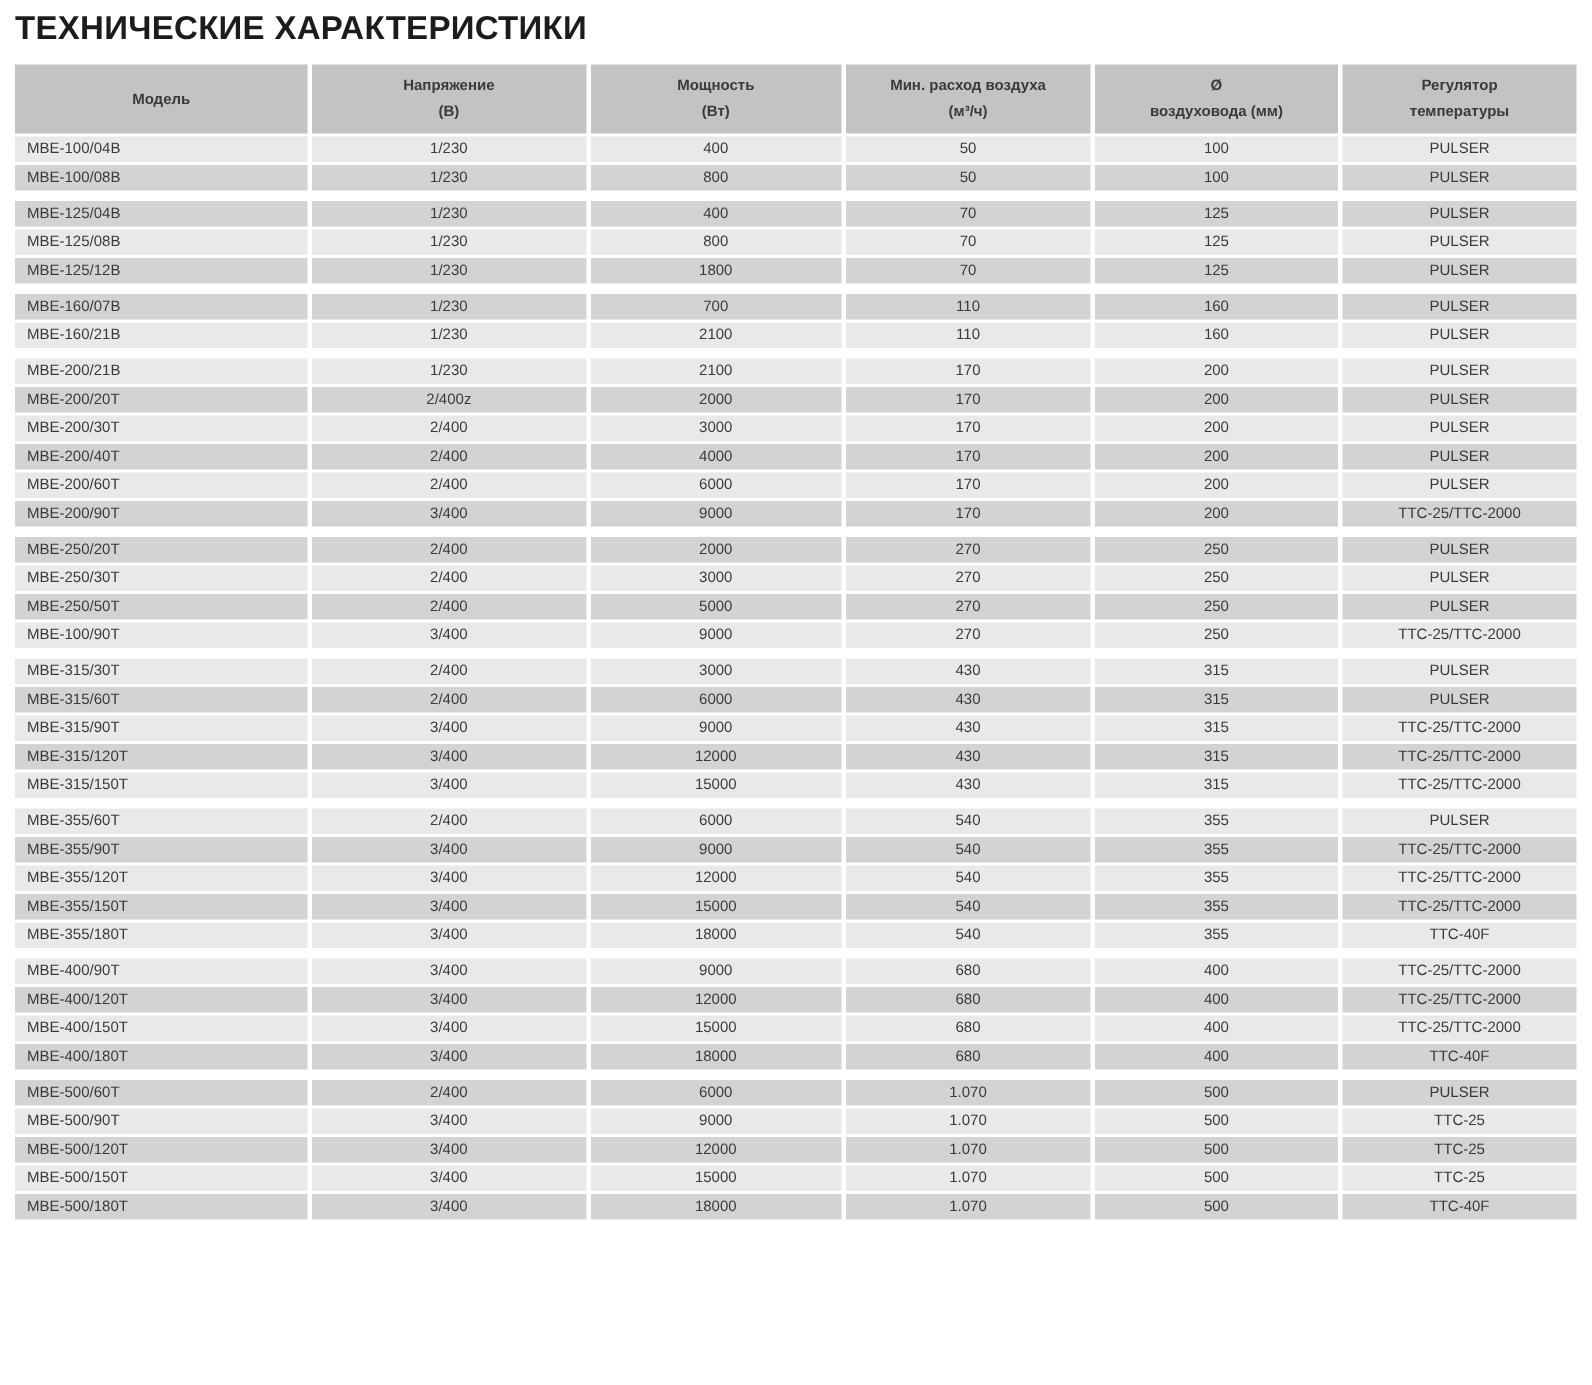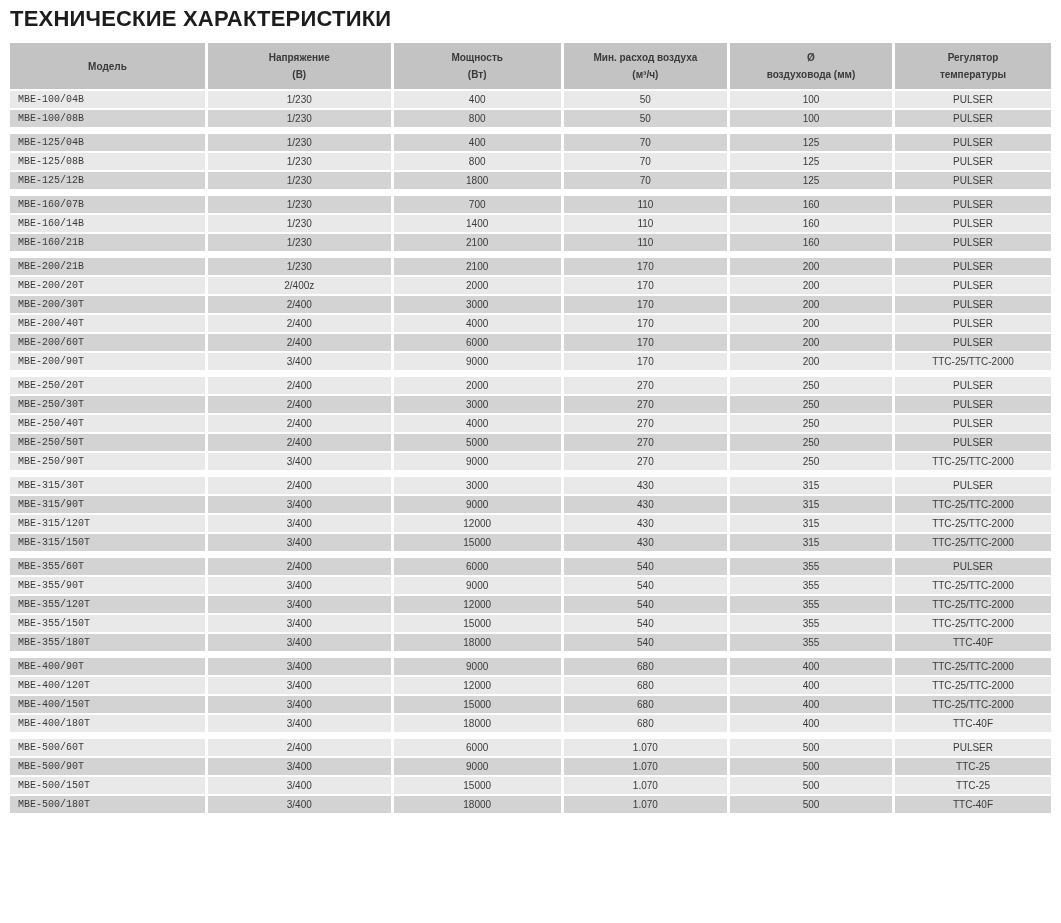--- a/index.html
+++ b/index.html
@@ -52,21 +52,20 @@
     padding:0 4px;
     text-align:center;
     vertical-align:middle;
     line-height:17px;
     white-space:nowrap;
     overflow:hidden;
   }
   tbody td:first-child{
     text-align:left;
     padding-left:8px;
-    font-family:Liberation Mono, monospace;
   }
   tbody tr:nth-child(odd) td{background:var(--row-light);}
   tbody tr:nth-child(even) td{background:var(--row-dark);}
   tbody tr.sep td{
     background:var(--page-bg);
     height:3px;
     line-height:3px;
     padding:0;
   }
   col.c-model{width:19.0%;}
@@ -178,28 +177,20 @@
         </tr>
         <tr>
           <td>MBE-160/07B</td>
           <td>1/230</td>
           <td>700</td>
           <td>110</td>
           <td>160</td>
           <td>PULSER</td>
         </tr>
         <tr>
-          <td>MBE-160/14B</td>
-          <td>1/230</td>
-          <td>1400</td>
-          <td>110</td>
-          <td>160</td>
-          <td>PULSER</td>
-        </tr>
-        <tr>
           <td>MBE-160/21B</td>
           <td>1/230</td>
           <td>2100</td>
           <td>110</td>
           <td>160</td>
           <td>PULSER</td>
         </tr>
         <tr class="sep">
           <td></td>
           <td></td>
@@ -274,55 +265,55 @@
         </tr>
         <tr>
           <td>MBE-250/30T</td>
           <td>2/400</td>
           <td>3000</td>
           <td>270</td>
           <td>250</td>
           <td>PULSER</td>
         </tr>
         <tr>
-          <td>MBE-250/40T</td>
-          <td>2/400</td>
-          <td>4000</td>
-          <td>270</td>
-          <td>250</td>
-          <td>PULSER</td>
-        </tr>
-        <tr>
           <td>MBE-250/50T</td>
           <td>2/400</td>
           <td>5000</td>
           <td>270</td>
           <td>250</td>
           <td>PULSER</td>
         </tr>
         <tr>
-          <td>MBE-250/90T</td>
+          <td>MBE-100/90T</td>
           <td>3/400</td>
           <td>9000</td>
           <td>270</td>
           <td>250</td>
           <td>TTC-25/TTC-2000</td>
         </tr>
         <tr class="sep">
           <td></td>
           <td></td>
           <td></td>
           <td></td>
           <td></td>
           <td></td>
         </tr>
         <tr>
           <td>MBE-315/30T</td>
           <td>2/400</td>
           <td>3000</td>
+          <td>430</td>
+          <td>315</td>
+          <td>PULSER</td>
+        </tr>
+        <tr>
+          <td>MBE-315/60T</td>
+          <td>2/400</td>
+          <td>6000</td>
           <td>430</td>
           <td>315</td>
           <td>PULSER</td>
         </tr>
         <tr>
           <td>MBE-315/90T</td>
           <td>3/400</td>
           <td>9000</td>
           <td>430</td>
           <td>315</td>
@@ -445,20 +436,28 @@
           <td>2/400</td>
           <td>6000</td>
           <td>1.070</td>
           <td>500</td>
           <td>PULSER</td>
         </tr>
         <tr>
           <td>MBE-500/90T</td>
           <td>3/400</td>
           <td>9000</td>
+          <td>1.070</td>
+          <td>500</td>
+          <td>TTC-25</td>
+        </tr>
+        <tr>
+          <td>MBE-500/120T</td>
+          <td>3/400</td>
+          <td>12000</td>
           <td>1.070</td>
           <td>500</td>
           <td>TTC-25</td>
         </tr>
         <tr>
           <td>MBE-500/150T</td>
           <td>3/400</td>
           <td>15000</td>
           <td>1.070</td>
           <td>500</td>

